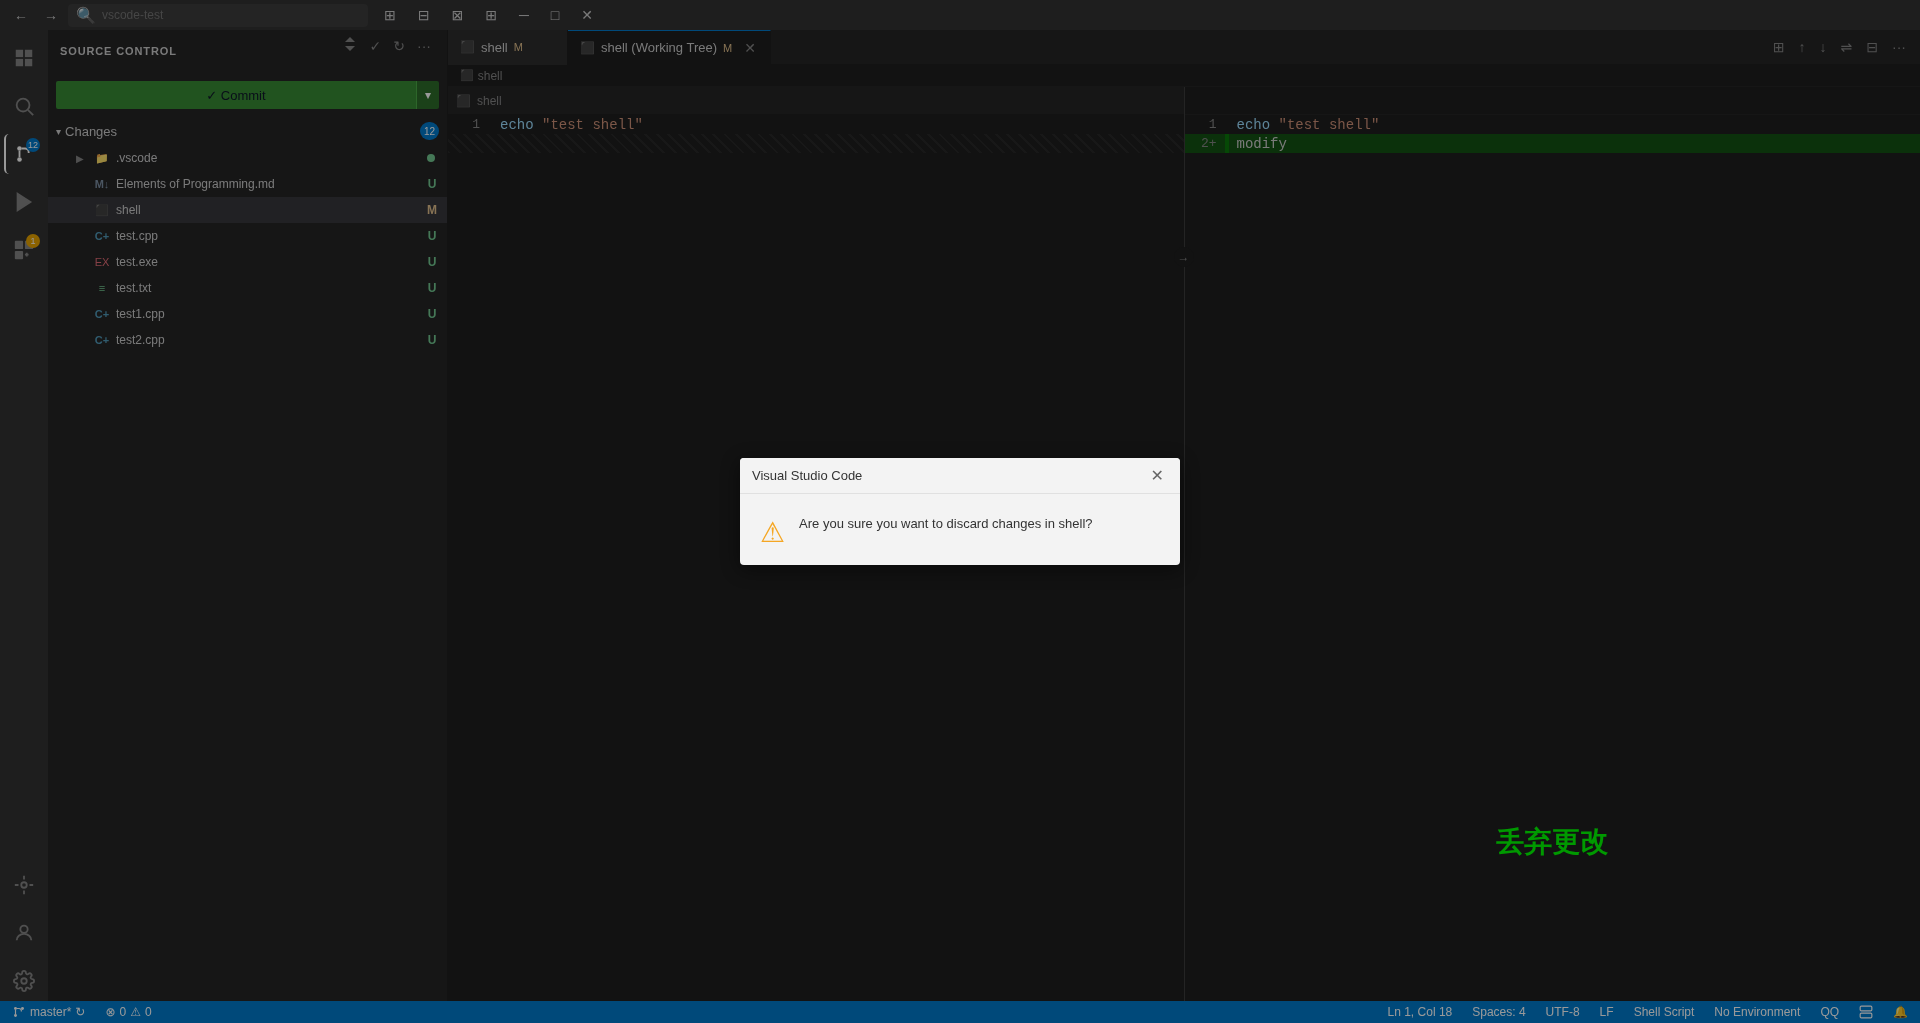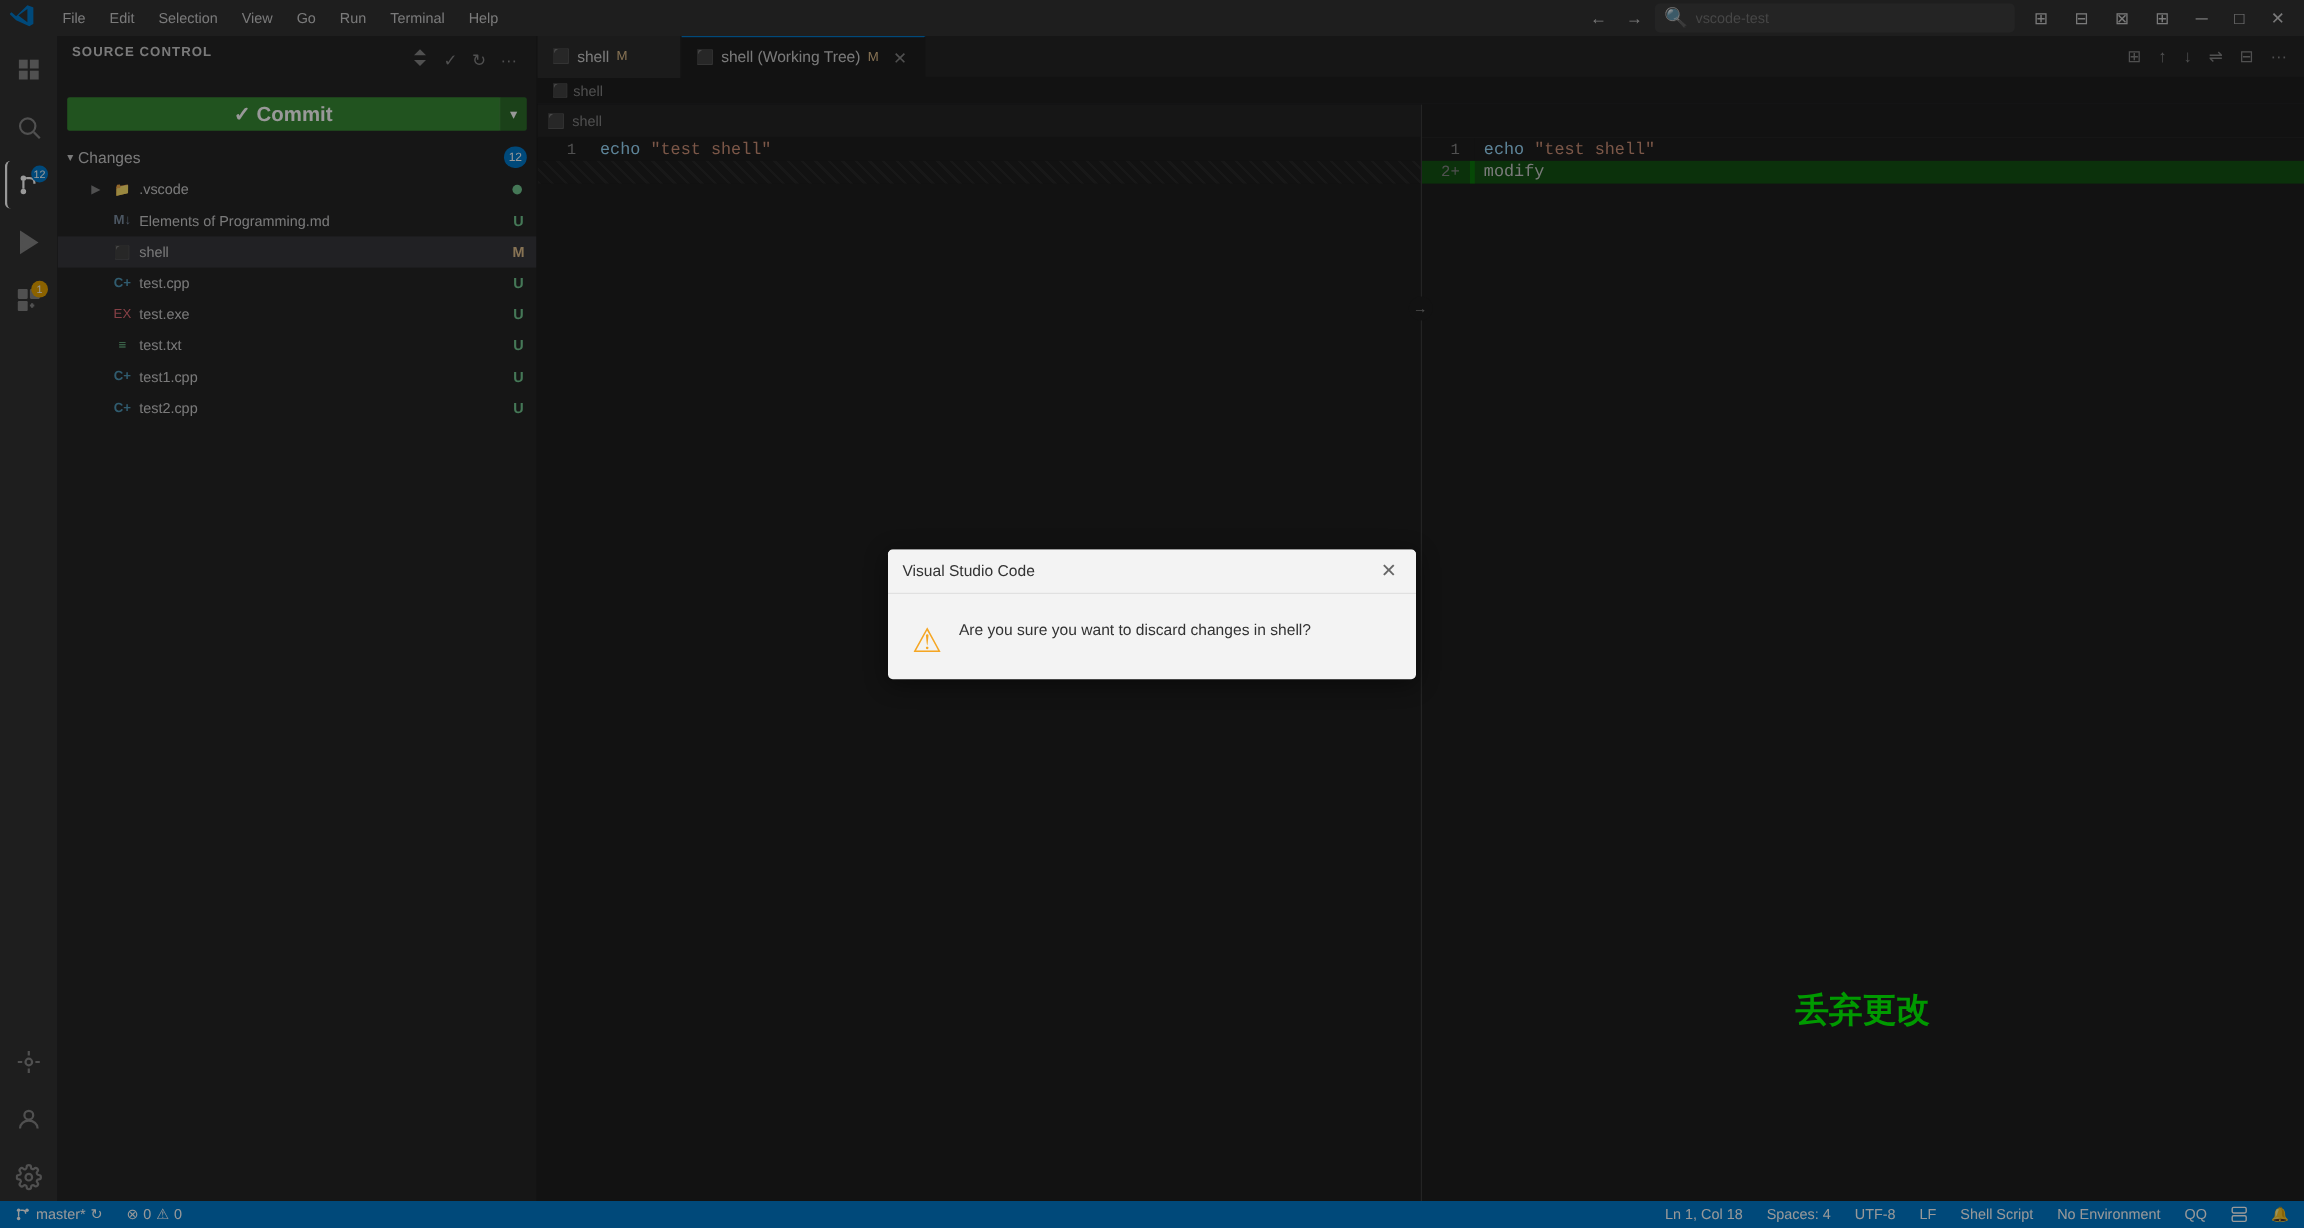--- a/index.html
+++ b/index.html
@@ -139,21 +139,21 @@
     
     .sidebar {
       width: 400px;
       background: #252526;
       display: flex;
       flex-direction: column;
       border-right: 1px solid #1e1e1e;
     }
     .sidebar-header {
       display: flex;
-      align-items: flex-start;
+      align-items: flex-end;
       justify-content: space-between;
       padding: 8px 12px;
       height: 35px;
       gap: 22px;
     }
     .sidebar-title {
       font-size: 11px;
       font-weight: 600;
       color: #cccccc;
       letter-spacing: 0.08em;
@@ -191,30 +191,29 @@
       height: 60px;
     }
     .commit-buttons {
       display: flex;
       margin-top: 8px;
       height: 28px;
     }
     .commit-btn {
       flex: 1;
       background: #388a34;
-      color: #ffffff;
+      color: #0f172a;
       border: none;
       cursor: pointer;
-      font-size: 17px;
+      font-size: 13px;
       display: flex;
       align-items: center;
       justify-content: center;
       gap: 6px;
       border-radius: 2px 0 0 2px;
-      font-weight: bold;
     }
     .commit-dropdown {
       background: #2d6d2a;
       border: none;
       color: white;
       cursor: pointer;
       padding: 0 8px;
       border-radius: 0 2px 2px 0;
       border-left: 1px solid #4caa47;
       font-size: 12px;
@@ -593,37 +592,20 @@
 
     
     .icon-shell { color: #4e9a06; }
     .icon-cpp { color: #519aba; }
     .icon-vscode { color: #007acc; }
   </style>
 </head>
 <body>
 
 <div class="title-bar">
-  <div class="title-bar-left">
-    <span style="color:#007acc;font-size:18px;font-weight:bold;">
-      <svg width="20" height="20" viewBox="0 0 100 100">
-          <path d="M74.1 7.1L27.2 52.7 7.9 36.5 0 43.8l27.2 25.1L82 93.9 100 83.6V16.4L74.1 7.1zm0 70.5L36.8 50.1 74.1 22.7V77.6z" fill="#007acc"></path>
-        </svg>
-    </span>
-    <div class="menu-items">
-      <span class="menu-item">File</span>
-      <span class="menu-item">Edit</span>
-      <span class="menu-item">Selection</span>
-      <span class="menu-item">View</span>
-      <span class="menu-item">Go</span>
-      <span class="menu-item">Run</span>
-      <span class="menu-item">Terminal</span>
-      <span class="menu-item">Help</span>
-    </div>
-  </div>
   <div class="title-bar-center">
     <button class="nav-btn">←</button>
     <button class="nav-btn">→</button>
     <div class="search-bar">
       <span>🔍</span>
       <input type="text" placeholder="vscode-test" style="">
     </div>
   </div>
   <div class="title-bar-right">
     <button class="title-btn">⊞</button>

